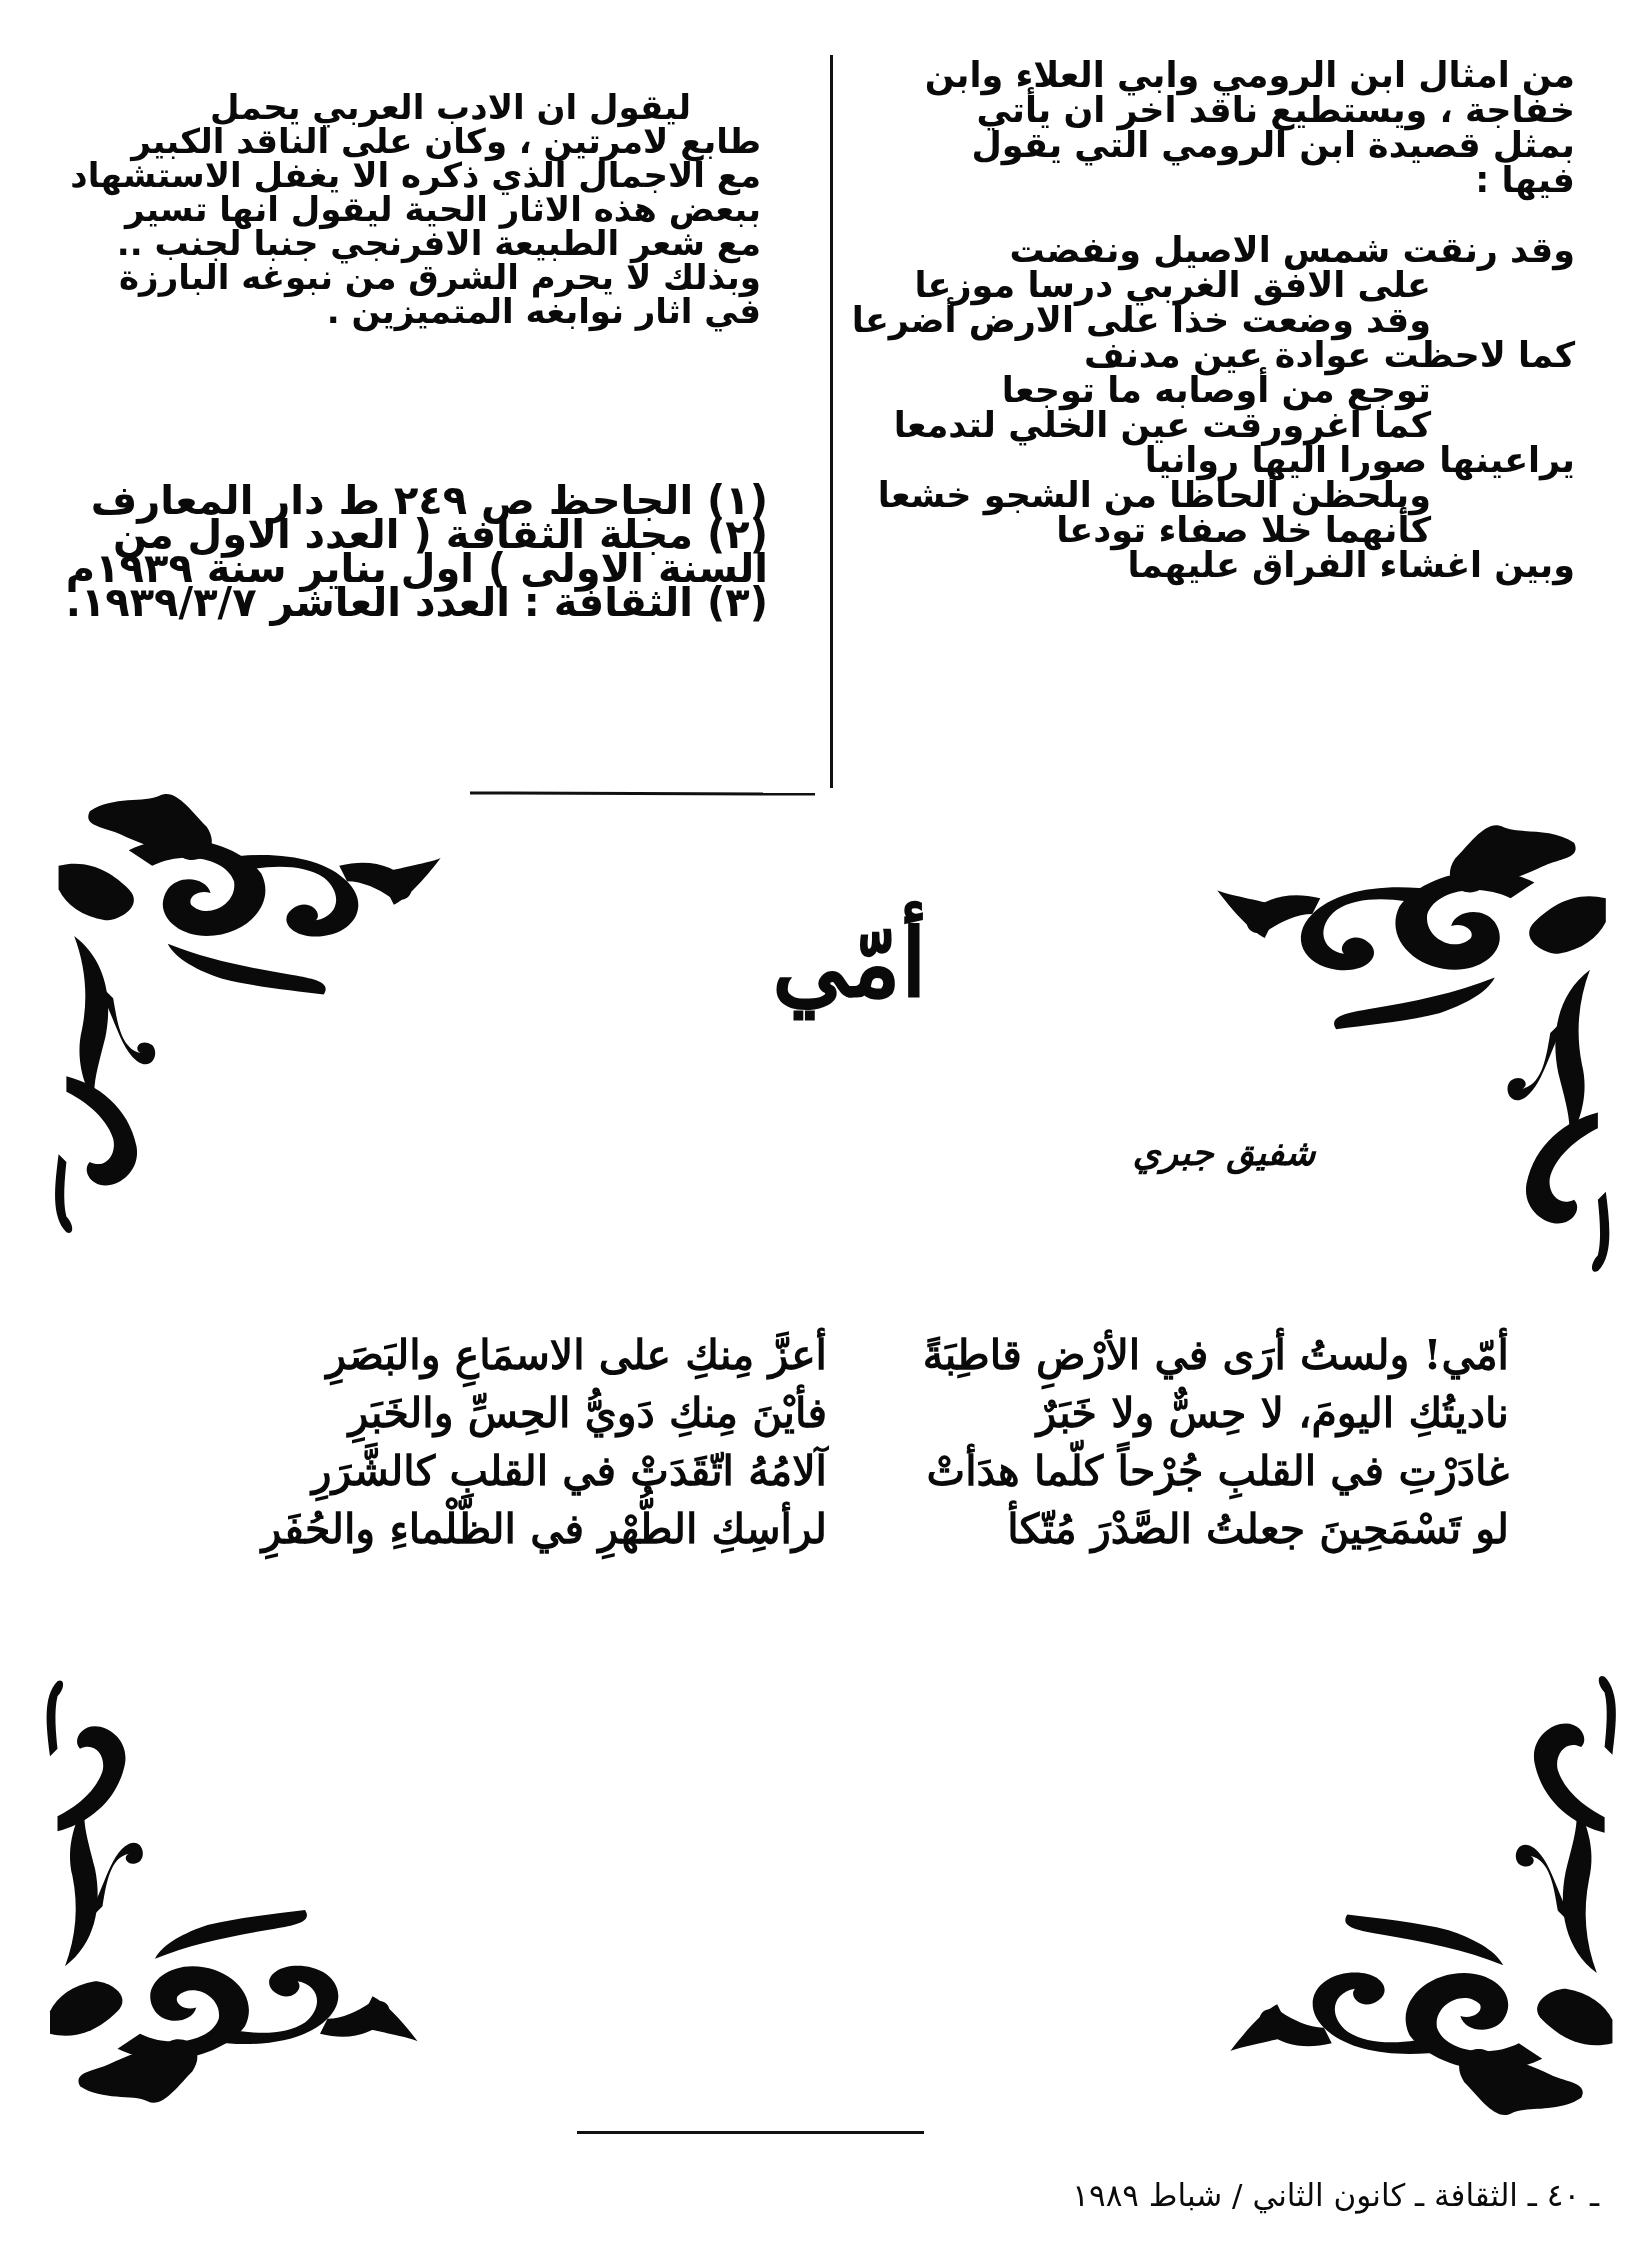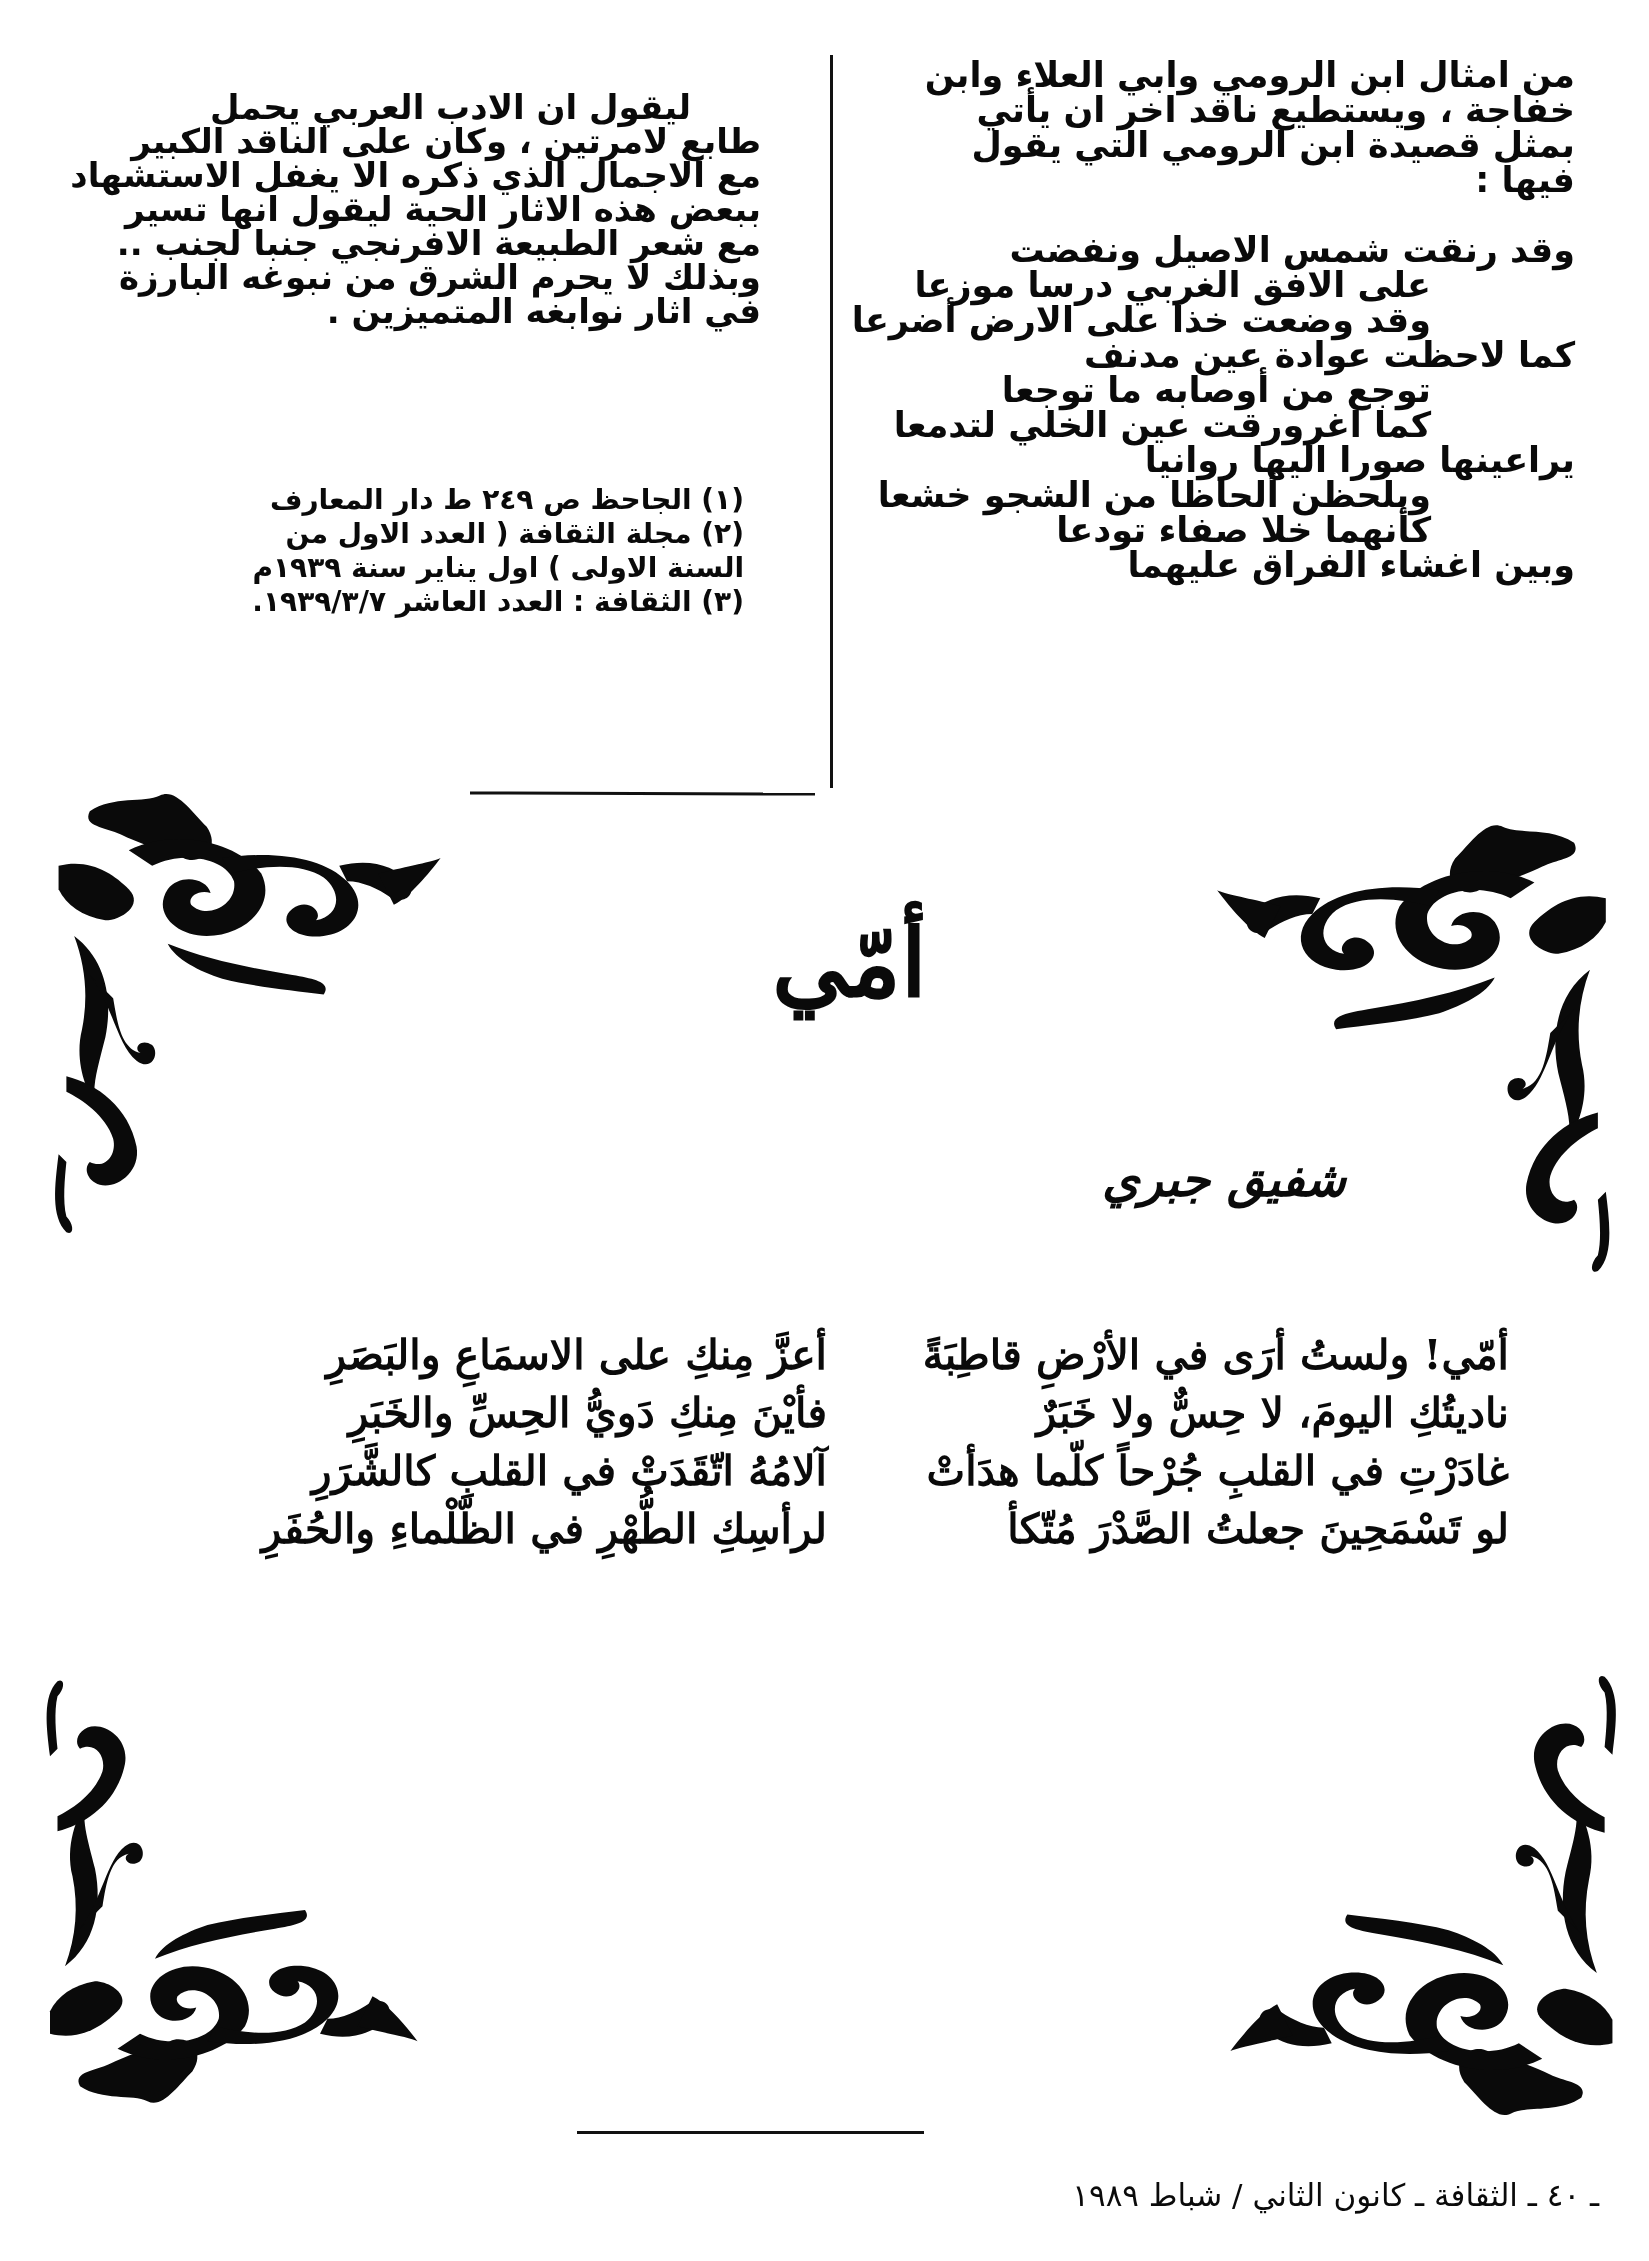--- a/index.html
+++ b/index.html
@@ -5,28 +5,28 @@
   html, body { margin:0; padding:0; background:#ffffff; }
   body { width:1650px; height:2261px; position:relative; overflow:hidden; color:#0a0a0a;
          font-family: "DejaVu Sans", "Liberation Sans", sans-serif; }
   .abs { position:absolute; }
   .col { direction:rtl; text-align:right; font-weight:bold; }
   .col .line { display:block; white-space:nowrap; }
   #right-col { left:904px; top:58px; width:671px; font-size:35px; line-height:35px; }
   #right-col .verse-a { padding-right:0; }
   #right-col .verse-b { padding-right:144px; }
   #left-col { left:55px; top:90px; width:706px; font-size:34px; line-height:34px; text-align:justify; text-align-last:right; }
-  #footnotes { left:38px; top:483px; width:706px; font-size:28px; line-height:34px; }
+  #footnotes { left:62px; top:483px; width:706px; font-size:40px; line-height:34px; }
   #vdivider { left:830px; top:55px; width:3.1px; height:733px; background:#111; }
   #hrule-top { left:470px; top:792px; width:345px; height:3.1px; background:#111; transform:rotate(0.2deg); }
   #hrule-bottom { left:577px; top:2131px; width:347px; height:3.1px; background:#111; }
   #title { left:686px; top:908px; width:327px; text-align:center; font-family:"DejaVu Serif","Liberation Serif",serif;
            font-size:94px; font-weight:bold; direction:rtl; letter-spacing:4.7px; }
   #author { left:1076px; top:1131px; width:296px; text-align:center; font-family:"DejaVu Serif","Liberation Serif",serif;
-            font-style:italic; font-weight:bold; font-size:48px; direction:rtl;margin-top:20px; }
+            font-style:italic; font-weight:bold; font-size:36px; direction:rtl; }
   .poem { direction:rtl; font-family:"DejaVu Serif","Liberation Serif",serif; font-weight:bold;
           font-size:41px; line-height:58px; }
   .poem .line { display:block; white-space:nowrap; }
   #poem-right { left:862px; top:1326px; width:647px; }
   #poem-left { left:211px; top:1326px; width:616px; }
   #footer { left:749px; top:2177px; width:850px; direction:rtl; text-align:right; font-weight:normal; font-size:31px; white-space:nowrap; }
   .ornament { position:absolute; }
   .ornament svg { width:100%; height:100%; display:block; }
 </style>
 </head>

